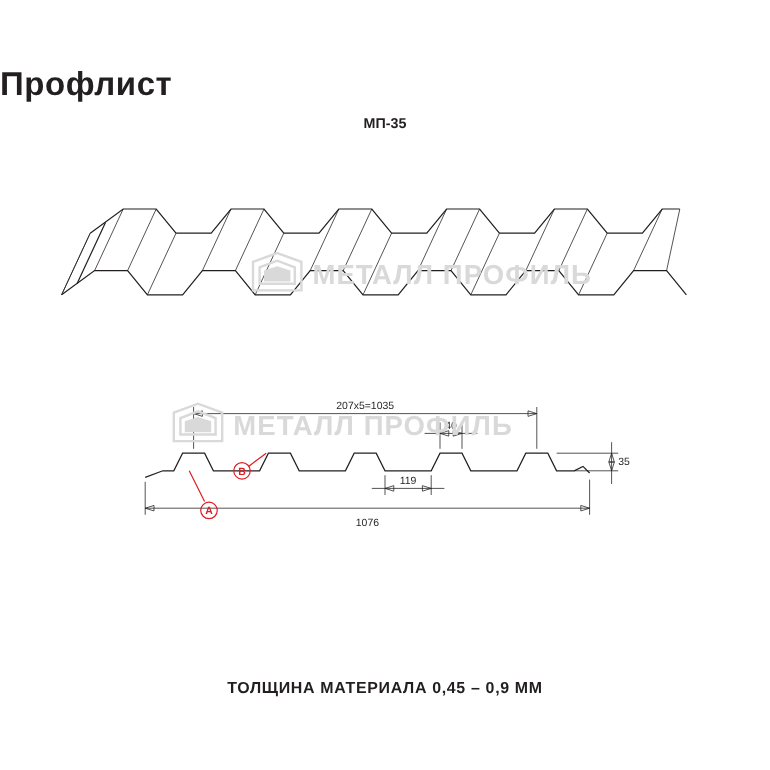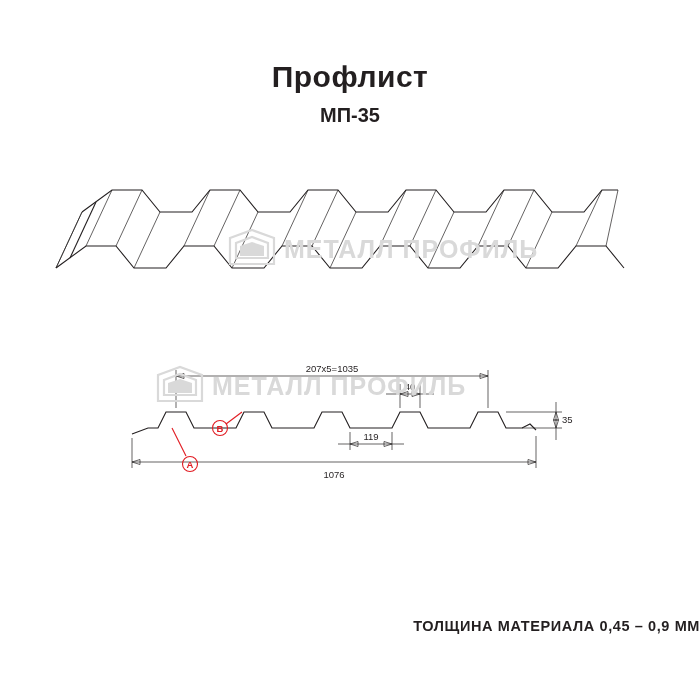--- a/index.html
+++ b/index.html
@@ -18,33 +18,33 @@
   .page {
     position: relative;
     width: 700px;
     height: 700px;
   }
   .title {
     position: absolute;
     top: 60px;
     left: 0;
     width: 700px;
-    text-align: center;
+    text-align: left;
     font-size: 30px;
     font-weight: bold;
     letter-spacing: 0.5px;
     color: #231f20;
   }
   .subtitle {
     position: absolute;
     top: 104px;
     left: 0;
     width: 700px;
     text-align: center;
-    font-size: 20px;
+    font-size: 13px;
     font-weight: bold;
     color: #231f20;
   }
   .iso-wrap {
     position: absolute;
     top: 160px;
     left: 50px;
     width: 600px;
     height: 160px;
   }
@@ -54,21 +54,21 @@
     left: 110px;
     width: 490px;
     height: 150px;
     text-decoration: underline;
   }
   .footer {
     position: absolute;
     top: 618px;
     left: 0;
     width: 700px;
-    text-align: right;
+    text-align: center;
     font-size: 14.5px;
     font-weight: bold;
     letter-spacing: 0.6px;
     color: #231f20;
   }
   svg { display: block; overflow: visible; }
   .ln {
     fill: none;
     stroke: #231f20;
     stroke-width: 1.1;

